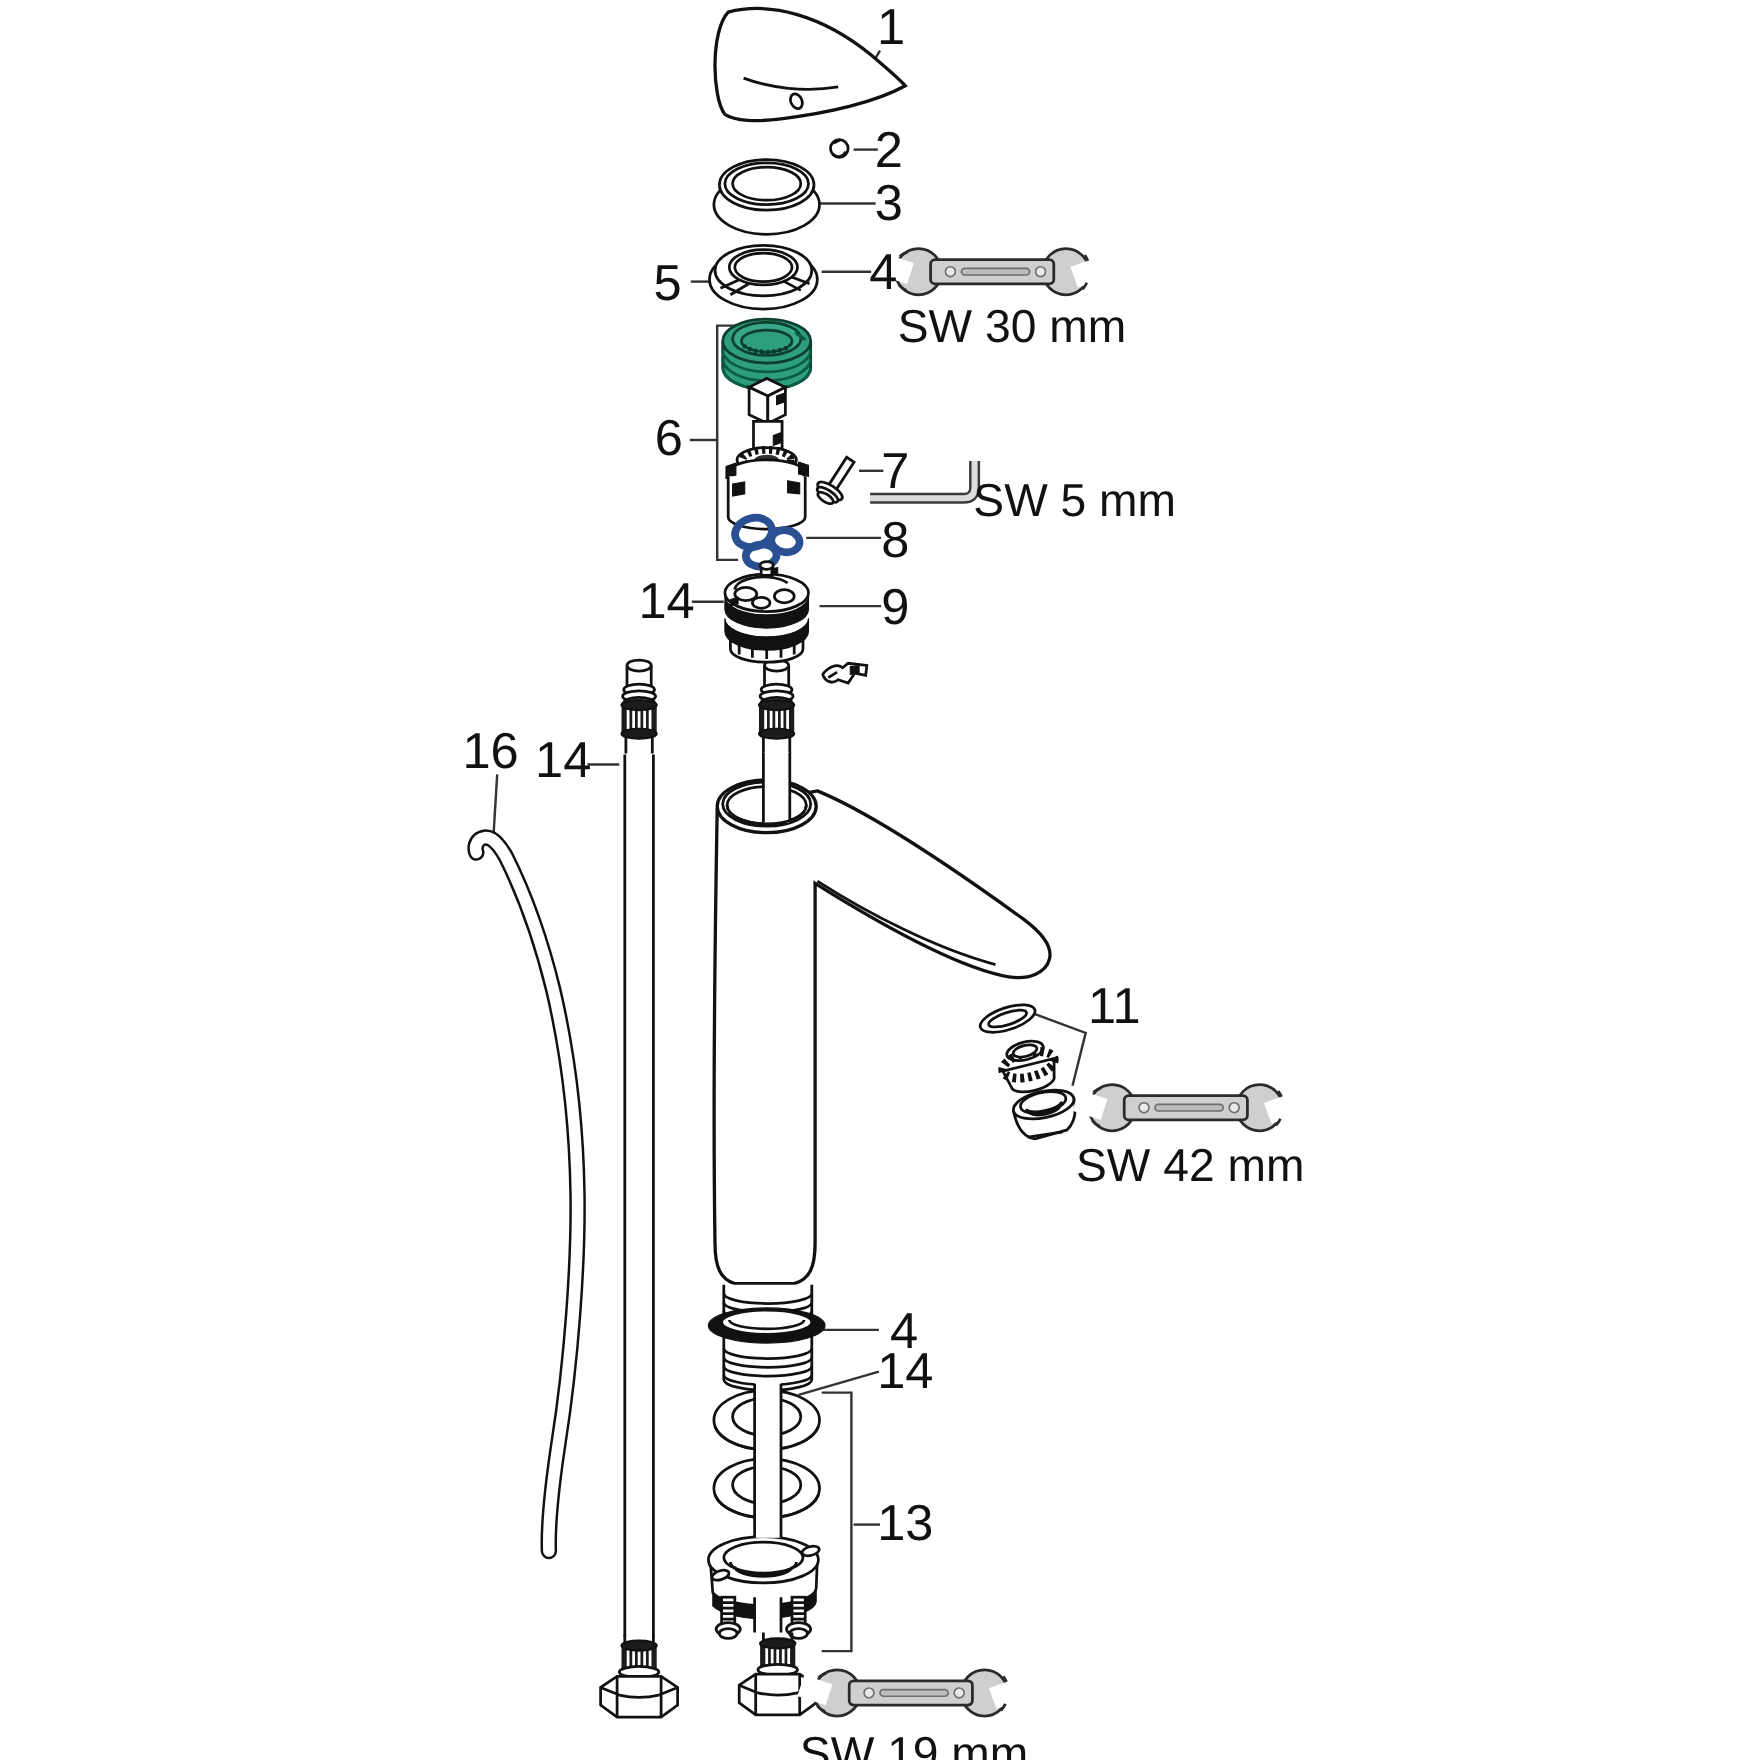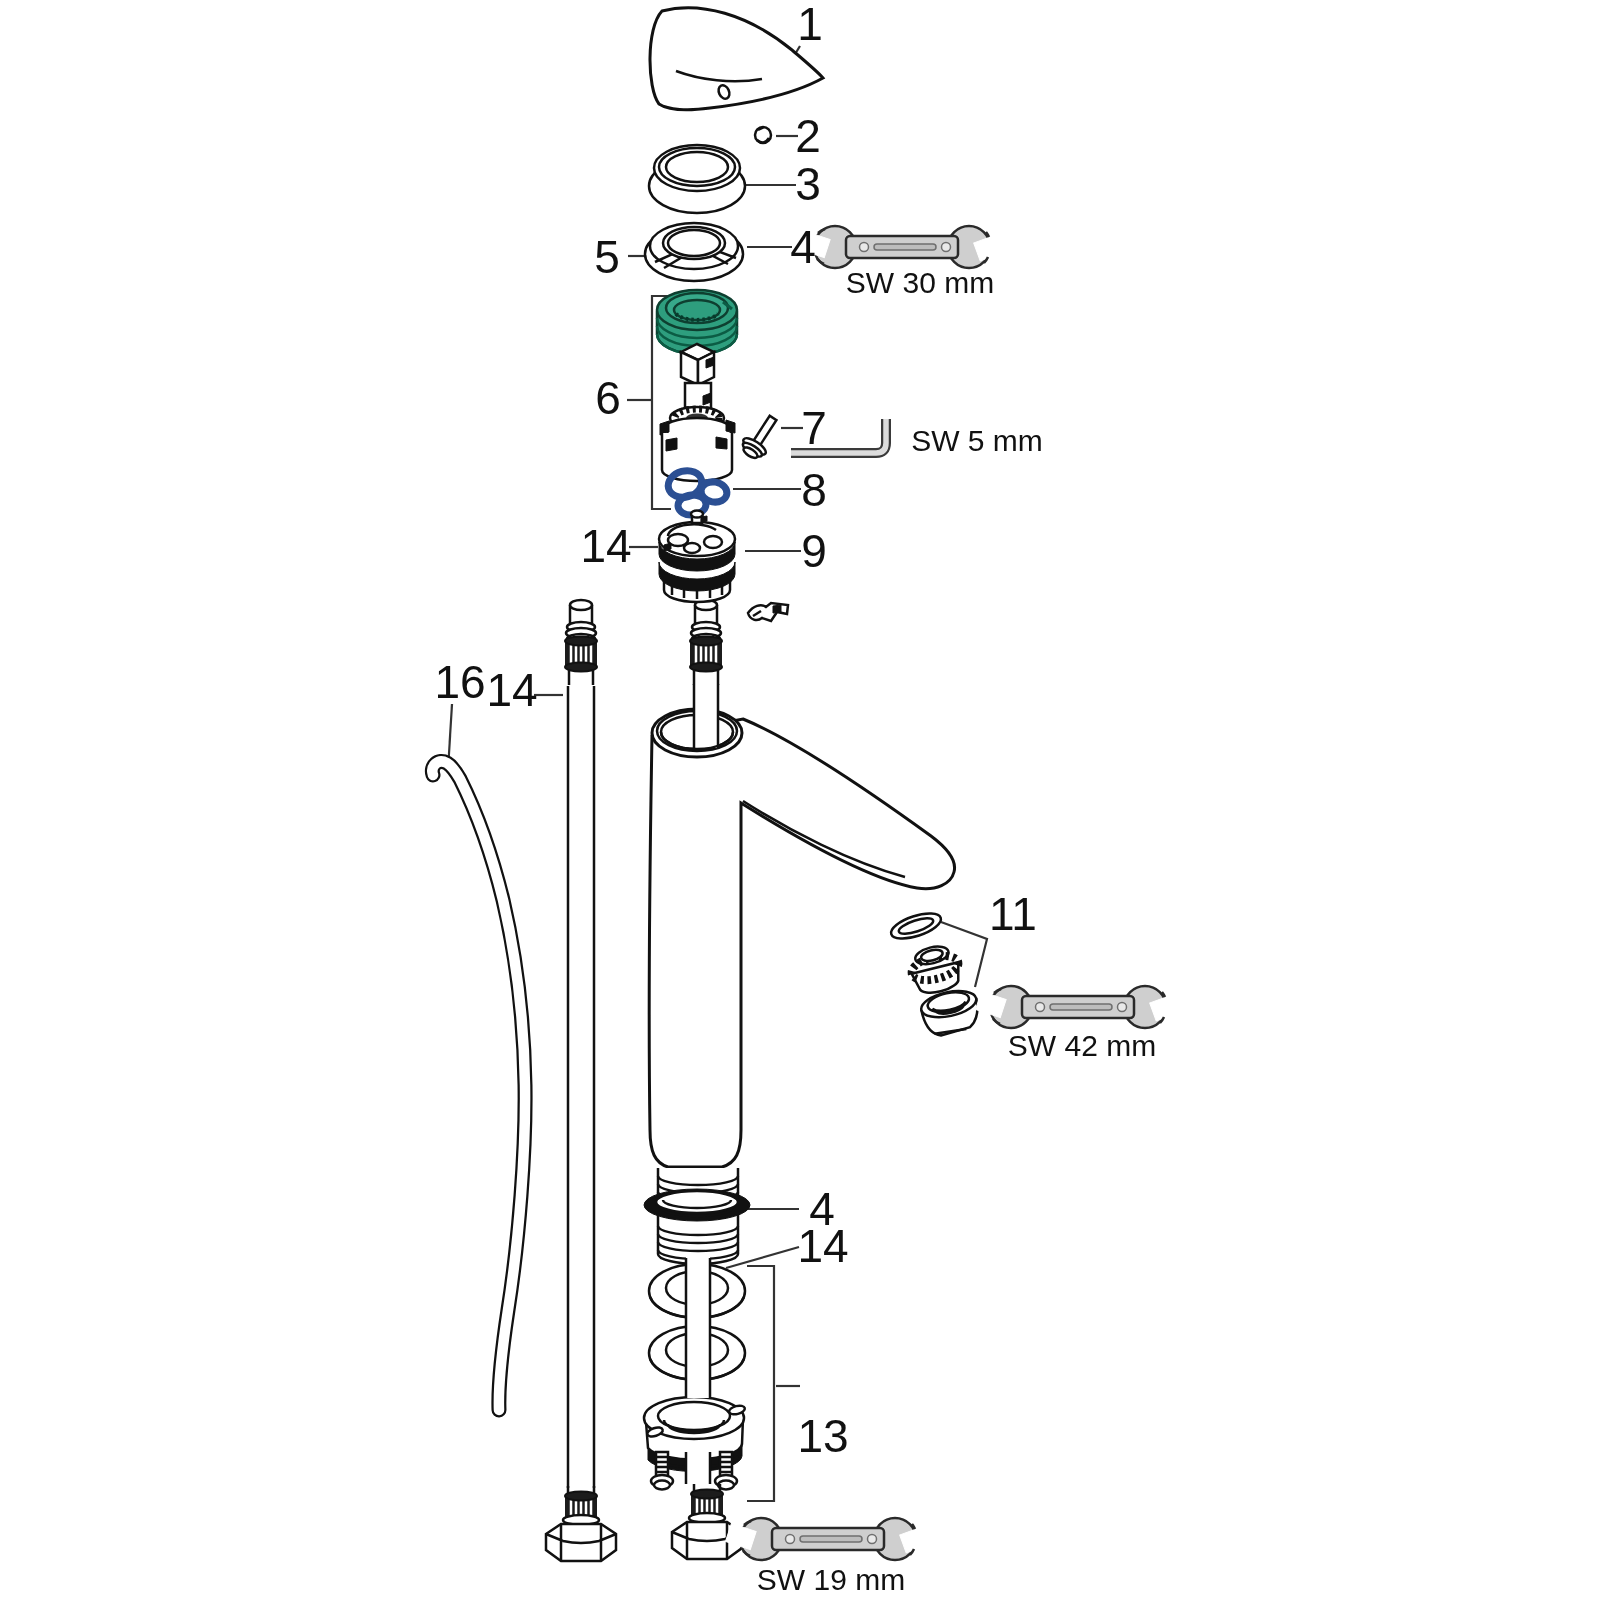--- a/index.html
+++ b/index.html
@@ -2,21 +2,21 @@
 <html><head>
 <meta charset="utf-8">
 <style>
   html,body{margin:0;padding:0;background:#fff;}
   #canvas{position:relative;width:1600px;height:1600px;background:#fff;overflow:hidden;
           font-family:"Liberation Sans",sans-serif;}
   svg{position:absolute;left:0;top:0;}
   .lbl{position:absolute;transform:translate(-50%,-50%);color:#111;white-space:nowrap;
        font-family:"Liberation Sans",sans-serif;}
   .num{font-size:46px;}
-  .sw{font-size:30px;}
+  .sw{font-size:42px;margin-top:14px;}
   .ln{fill:none;stroke:#111;stroke-width:2.5;}
   .wt{fill:#fff;stroke:#111;stroke-width:2.5;}
   .wt3{fill:#fff;stroke:#111;stroke-width:3;}
   .bk{fill:#111;stroke:#111;stroke-width:1;}
   .cal{fill:none;stroke:#333;stroke-width:2.2;}
   .tool{fill:#cfcfcf;stroke:#2a2a2a;stroke-width:2.5;}
   .grn{fill:#2E9E7E;stroke:#0e3f30;stroke-width:2.5;}
   .grn2{fill:#37A98A;stroke:#0e3f30;stroke-width:2.5;}
   .blu{fill:none;stroke:#2B4F93;stroke-width:7;}
 </style>
@@ -292,23 +292,23 @@
 <span class="lbl num" style="left:808px;top:184px">3</span>
 <span class="lbl num" style="left:803px;top:247px">4</span>
 <span class="lbl num" style="left:607px;top:257px">5</span>
 <span class="lbl num" style="left:608px;top:398px">6</span>
 <span class="lbl num" style="left:814px;top:428px">7</span>
 <span class="lbl num" style="left:814px;top:490px">8</span>
 <span class="lbl num" style="left:814px;top:551px">9</span>
 <span class="lbl num" style="left:606px;top:546px">14</span>
 <span class="lbl num" style="left:1013px;top:914px">11</span>
 <span class="lbl num" style="left:822px;top:1209px">4</span>
-<span class="lbl num" style="left:823px;top:1436px">13</span>
+<span class="lbl num" style="left:823px;top:1384px">13</span>
 <span class="lbl num" style="left:823px;top:1246px">14</span>
 <span class="lbl num" style="left:512px;top:690px">14</span>
-<span class="lbl num" style="left:460px;top:682px">16</span>
+<span class="lbl num" style="left:446px;top:682px">16</span>
 
 <span class="lbl sw" style="left:920px;top:283px">SW 30 mm</span>
 <span class="lbl sw" style="left:977px;top:441px">SW 5 mm</span>
 <span class="lbl sw" style="left:1082px;top:1046px">SW 42 mm</span>
 <span class="lbl sw" style="left:831px;top:1580px">SW 19 mm</span>
 
 </div>
 
 </body></html>

